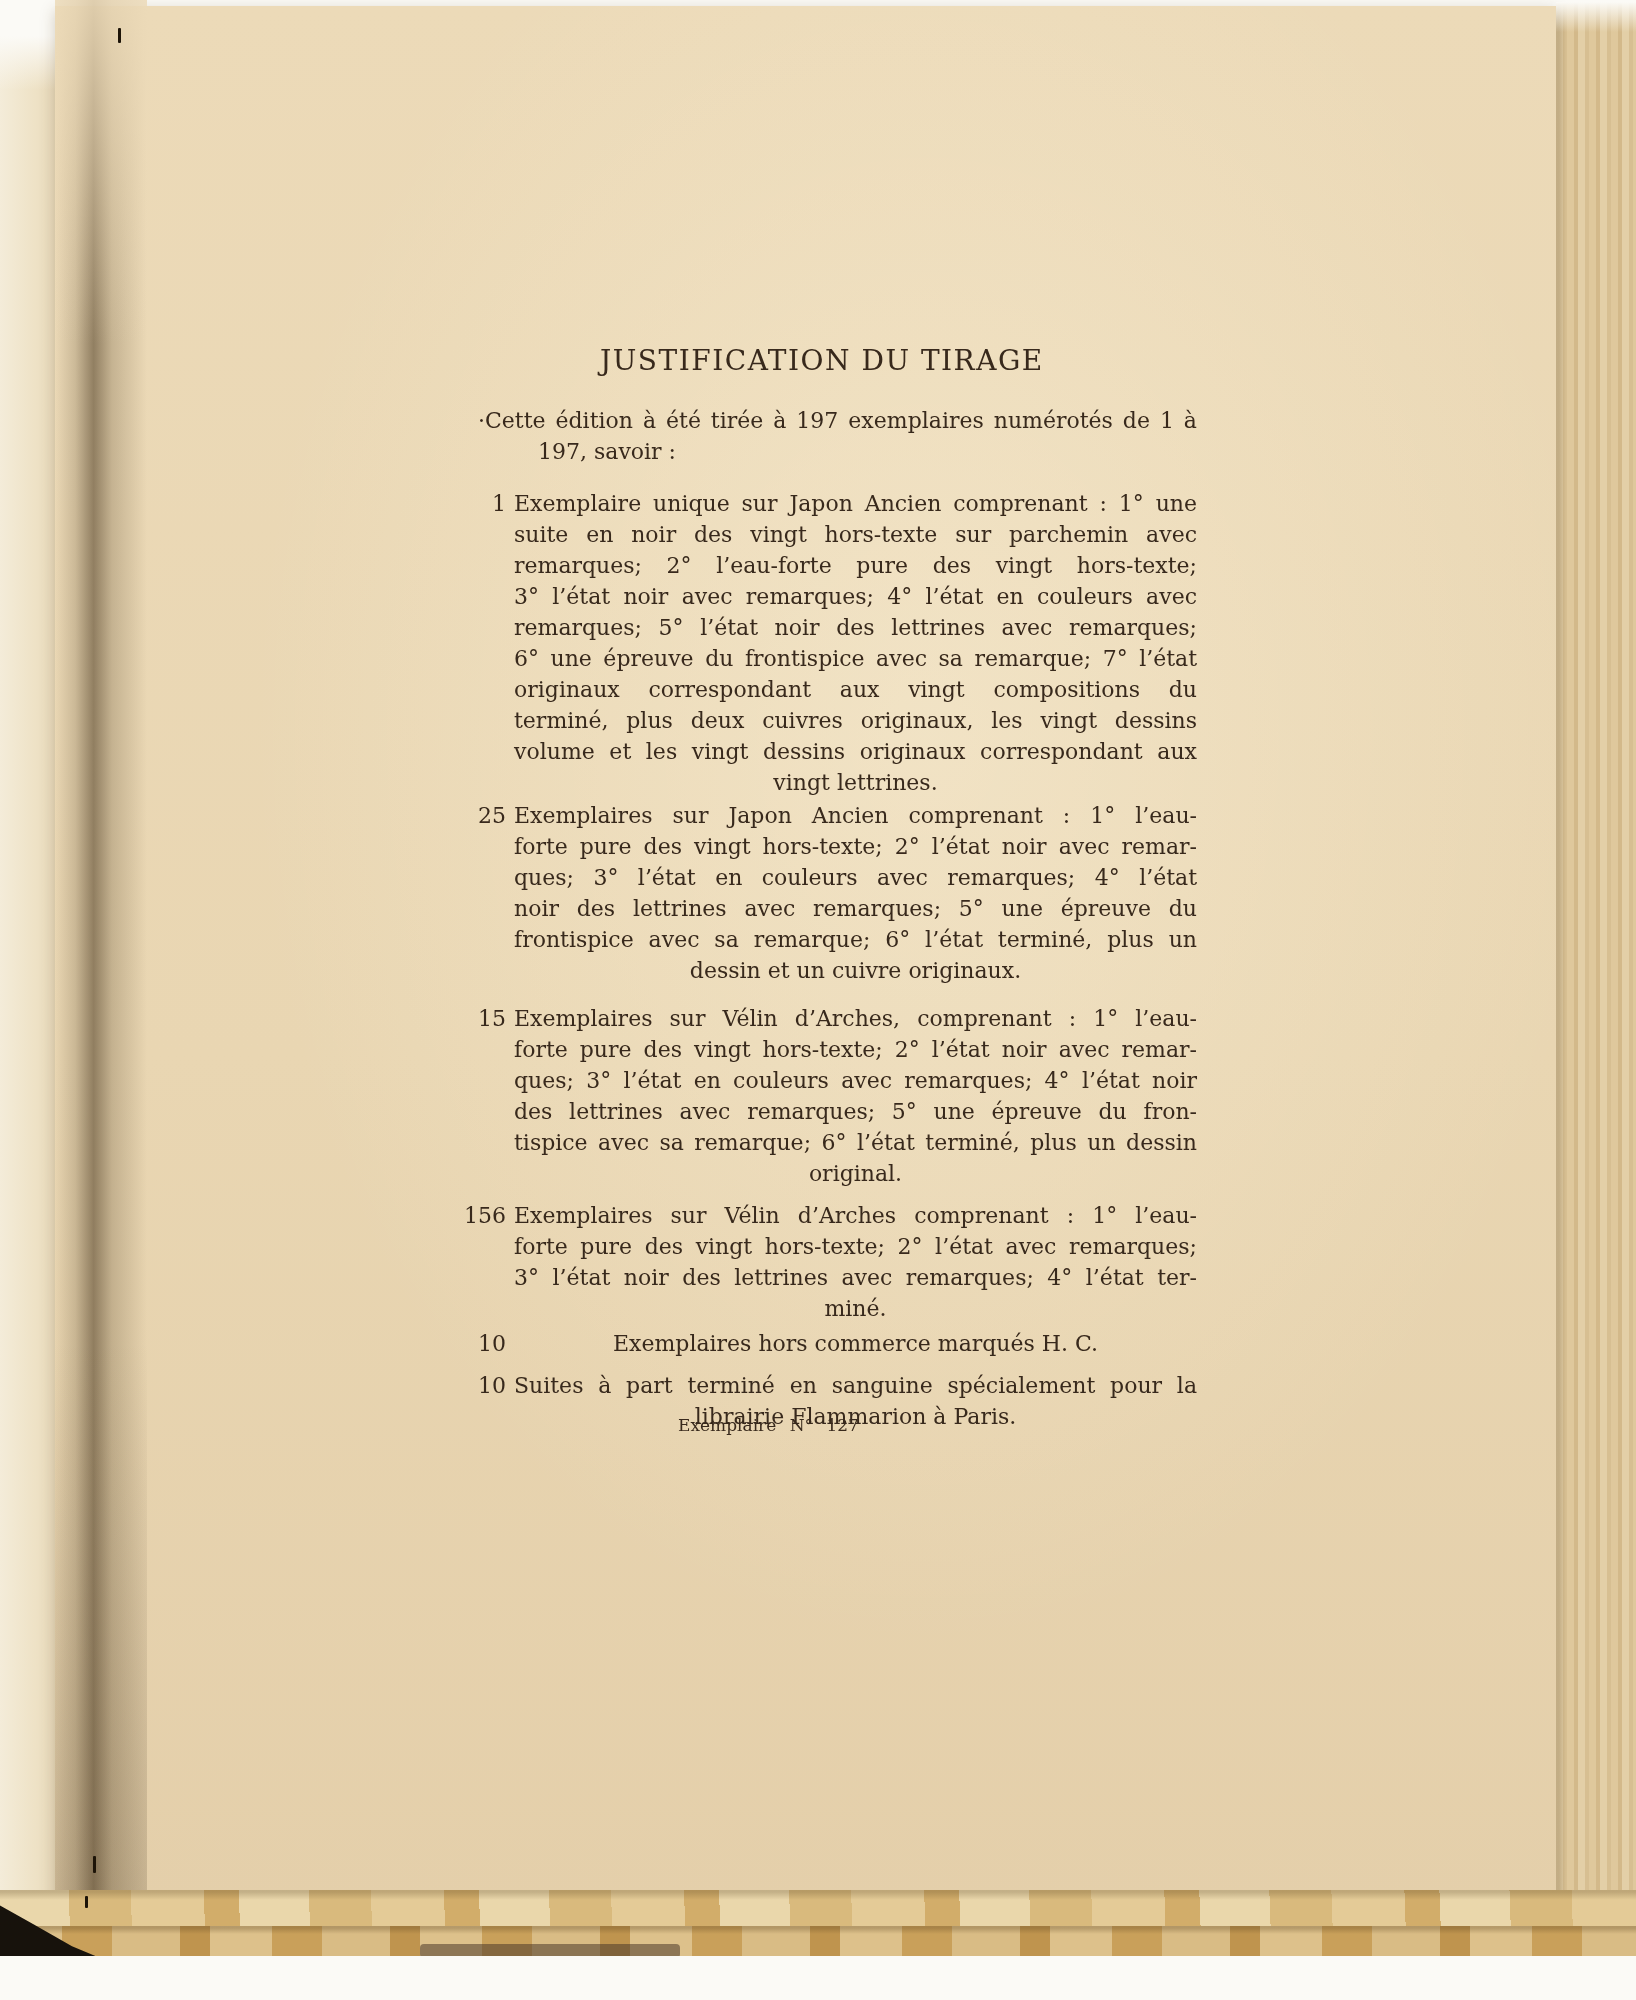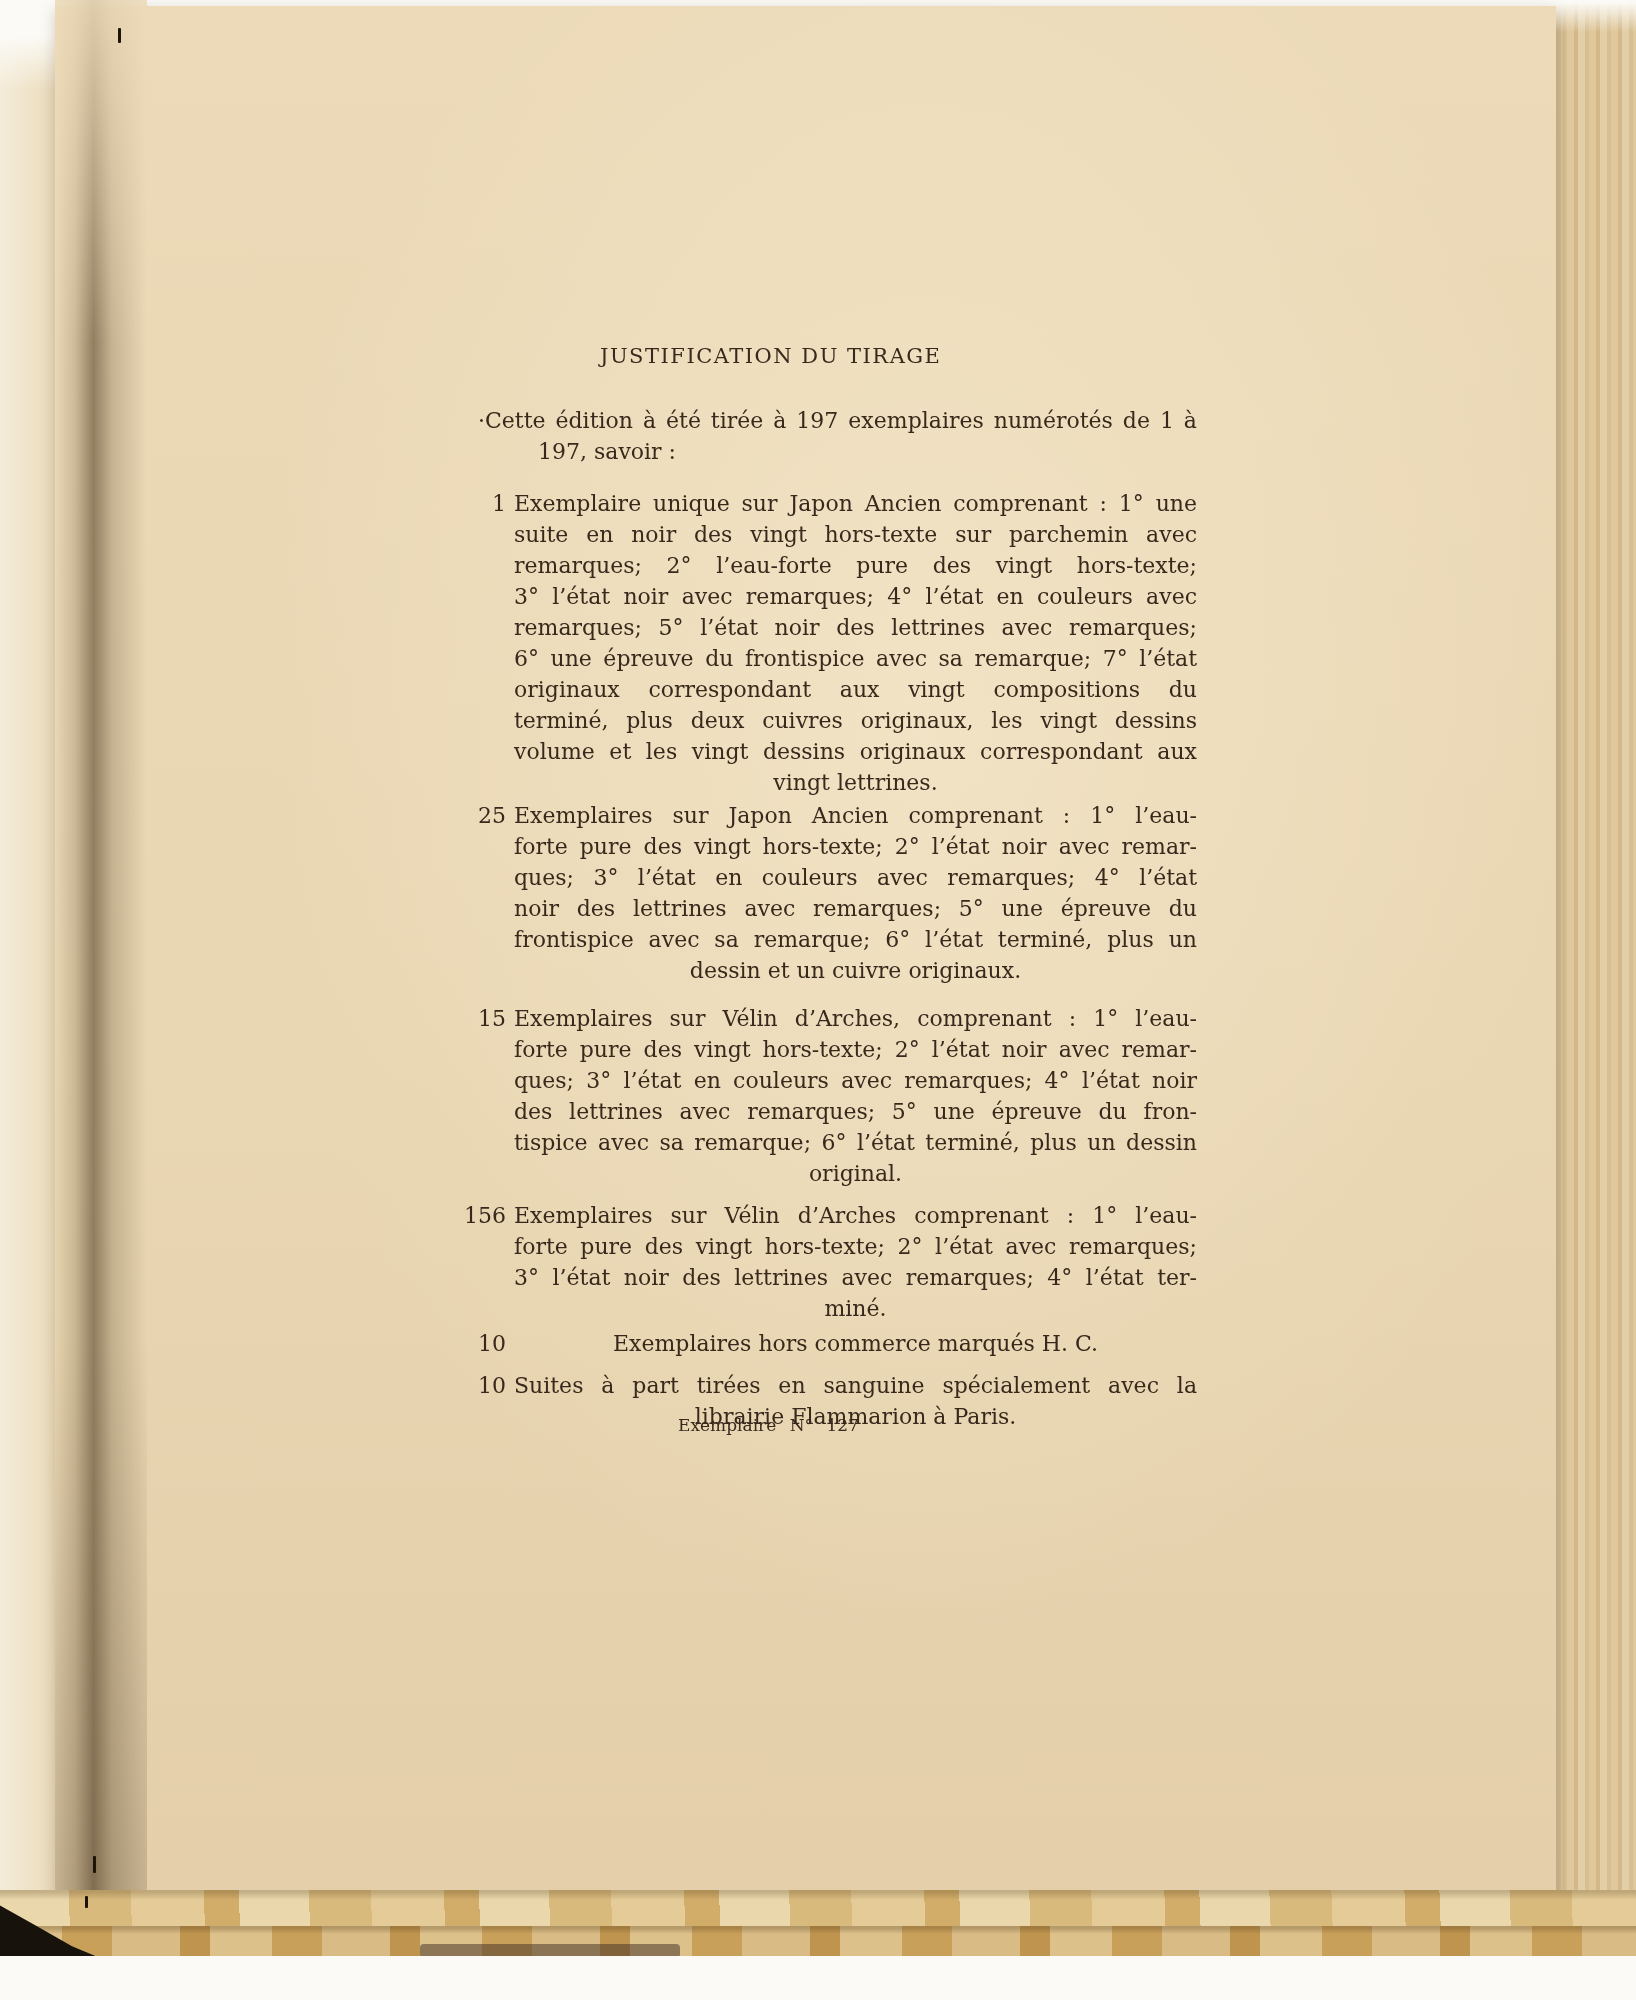--- a/index.html
+++ b/index.html
@@ -64,21 +64,21 @@
   .bottom-white{position:absolute;left:0;top:1956px;width:1636px;height:44px;background:#fbfaf6;}
   .tick{position:absolute;background:#1d1408;border-radius:1px;}
   .tick.t1{left:118px;top:28px;width:3px;height:15px;}
   .tick.t2{left:93px;top:1856px;width:3px;height:17px;}
   .tick.t3{left:85px;top:1896px;width:3px;height:12px;}
 
   
   .content{position:absolute;inset:0;color:#38291c;}
   .title{
     position:absolute;left:600px;top:344px;
-    font-size:21px;letter-spacing:1.5px;white-space:nowrap;
+    font-size:28px;letter-spacing:1.5px;white-space:nowrap;
   }
   .intro-l1{
     position:absolute;left:478px;top:408px;width:719px;
     font-size:22px;line-height:26px;
     text-align:justify;text-align-last:justify;white-space:nowrap0;
   }
   .intro-l2{position:absolute;left:520px;top:439px;font-size:22px;margin-left:18px;}
   #items{position:absolute;inset:0;}
   .item{position:absolute;left:456px;width:741px;}
   .item .num{
@@ -164,21 +164,21 @@
         </div>
         <div class="item" style="top: 1328px;">
           <div class="num">10</div>
           <div class="lines">
             <div class="lline">Exemplaires hors commerce marqués H. C.</div>
           </div>
         </div>
         <div class="item" style="top: 1370px;">
           <div class="num">10</div>
           <div class="lines">
-            <div class="jline">Suites à part tirées en sanguine spécialement avec la</div>
+            <div class="jline">Suites à part terminé en sanguine spécialement pour la</div>
             <div class="lline">librairie Flammarion à Paris.</div>
           </div>
         </div>
       </div>
     <div class="copy">Exemplaire N° 127</div>
   </div>
 
 </div>
 
 </body></html>

